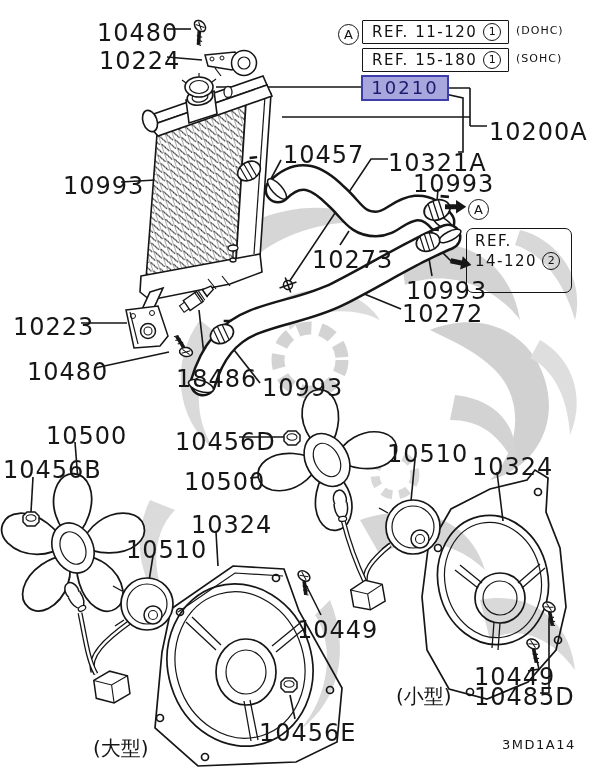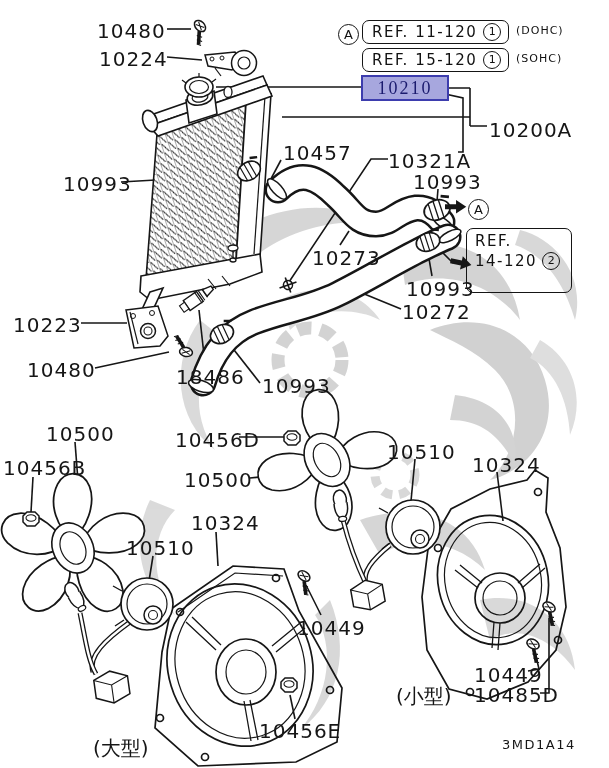--- a/index.html
+++ b/index.html
@@ -1,23 +1,23 @@
 <!DOCTYPE html>
 <html><head>
 <meta charset="utf-8">
 <style>
   html,body{margin:0;padding:0;background:#ffffff;}
   #stage{position:relative;width:609px;height:768px;background:#fff;overflow:hidden;
          font-family:"DejaVu Sans","Liberation Sans",sans-serif;color:#111;}
   #art{position:absolute;left:0;top:0;}
-  .lbl{position:absolute;font-size:20px;letter-spacing:1px;white-space:nowrap;color:#161616;z-index:3;}
+  .lbl{position:absolute;font-size:24px;letter-spacing:1px;white-space:nowrap;color:#161616;z-index:3;}
   .note{position:absolute;font-size:20px;letter-spacing:0;white-space:nowrap;color:#161616;z-index:3;}
   .code{position:absolute;font-size:13px;font-weight:normal;letter-spacing:1.5px;color:#161616;z-index:3;}
   .refbox{position:absolute;display:flex;align-items:center;gap:6px;height:22px;
-          border:1.7px solid #151515;border-radius:7px;padding:0 7px 0 9px;
+          border:1.7px solid #151515;border-radius:1px;padding:0 7px 0 9px;
           font-size:15px;letter-spacing:1.5px;z-index:3;background:transparent;}
   .badge{width:16px;height:16px;border:1.4px solid #151515;border-radius:50%;
          font-size:11px;line-height:16px;text-align:center;letter-spacing:0;flex:0 0 auto;}
   .engine{position:absolute;font-size:11px;letter-spacing:1px;z-index:3;white-space:nowrap;}
   .circ{position:absolute;width:19px;height:19px;border:1.7px solid #151515;border-radius:50%;
         font-size:13px;line-height:19px;text-align:center;z-index:3;}
   .hl{position:absolute;left:361px;top:75px;width:84px;height:22px;border:2px solid #3d3dae;
       background:#a7a7de;color:#1b1b6e;text-align:center;font-size:18px;letter-spacing:2px;
       line-height:22px;z-index:3;}
   .refbox2{position:absolute;left:466px;top:228px;width:92px;border:1.7px solid #151515;
@@ -296,30 +296,30 @@
 <div class="lbl" style="left:184px;top:468px">10500</div>
 <div class="lbl" style="left:387px;top:440px">10510</div>
 <div class="lbl" style="left:472px;top:453px">10324</div>
 <div class="lbl" style="left:191px;top:511px">10324</div>
 <div class="lbl" style="left:126px;top:536px">10510</div>
 <div class="lbl" style="left:297px;top:616px">10449</div>
 <div class="lbl" style="left:474px;top:663px">10449</div>
 <div class="lbl" style="left:474px;top:683px">10485D</div>
 <div class="lbl" style="left:259px;top:719px">10456E</div>
 
-<div class="hl" style="background: rgb(167, 167, 222); border-color: rgb(61, 61, 174); color: rgb(27, 27, 110); font-family: Liberation Serif, serif;">10210</div>
+<div class="hl" style="background: rgb(167, 167, 222); border-color: rgb(61, 61, 174); color: rgb(27, 27, 110);">10210</div>
 
 <div class="circ" style="left:338px;top:24px">A</div>
 <div class="refbox" style="left:362px;top:20px">
   <span>REF. 11-120</span>
   <span class="badge">1</span>
 </div>
 <div class="engine" style="left:516px;top:24px">(DOHC)</div>
 <div class="refbox" style="left:362px;top:48px">
-  <span>REF. 15-120</span>
+  <span>REF. 15-180</span>
   <span class="badge">1</span>
 </div>
 <div class="engine" style="left:516px;top:52px">(SOHC)</div>
 
 <div class="circ" style="left:468px;top:199px">A</div>
 <div class="refbox2">
   <div class="row">
         <span>REF.</span>
       </div>
   <div class="row">

